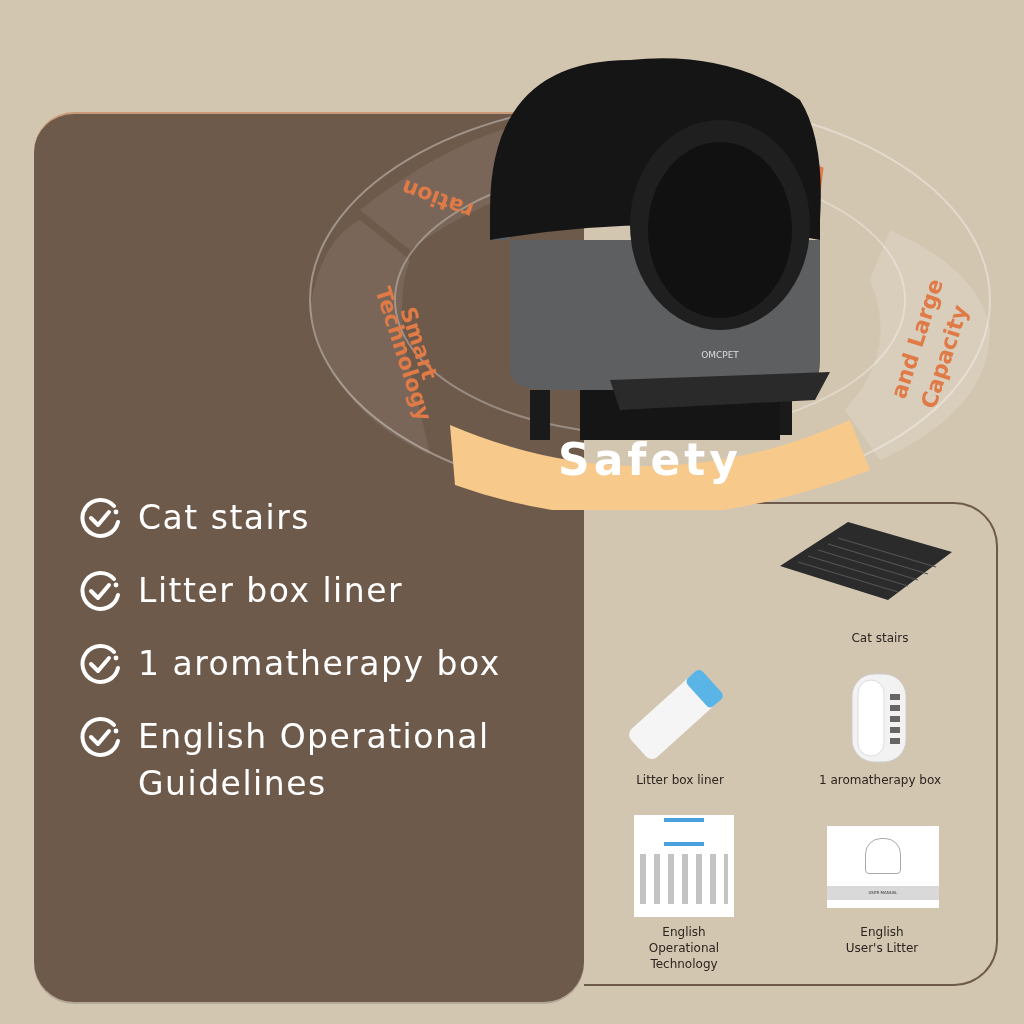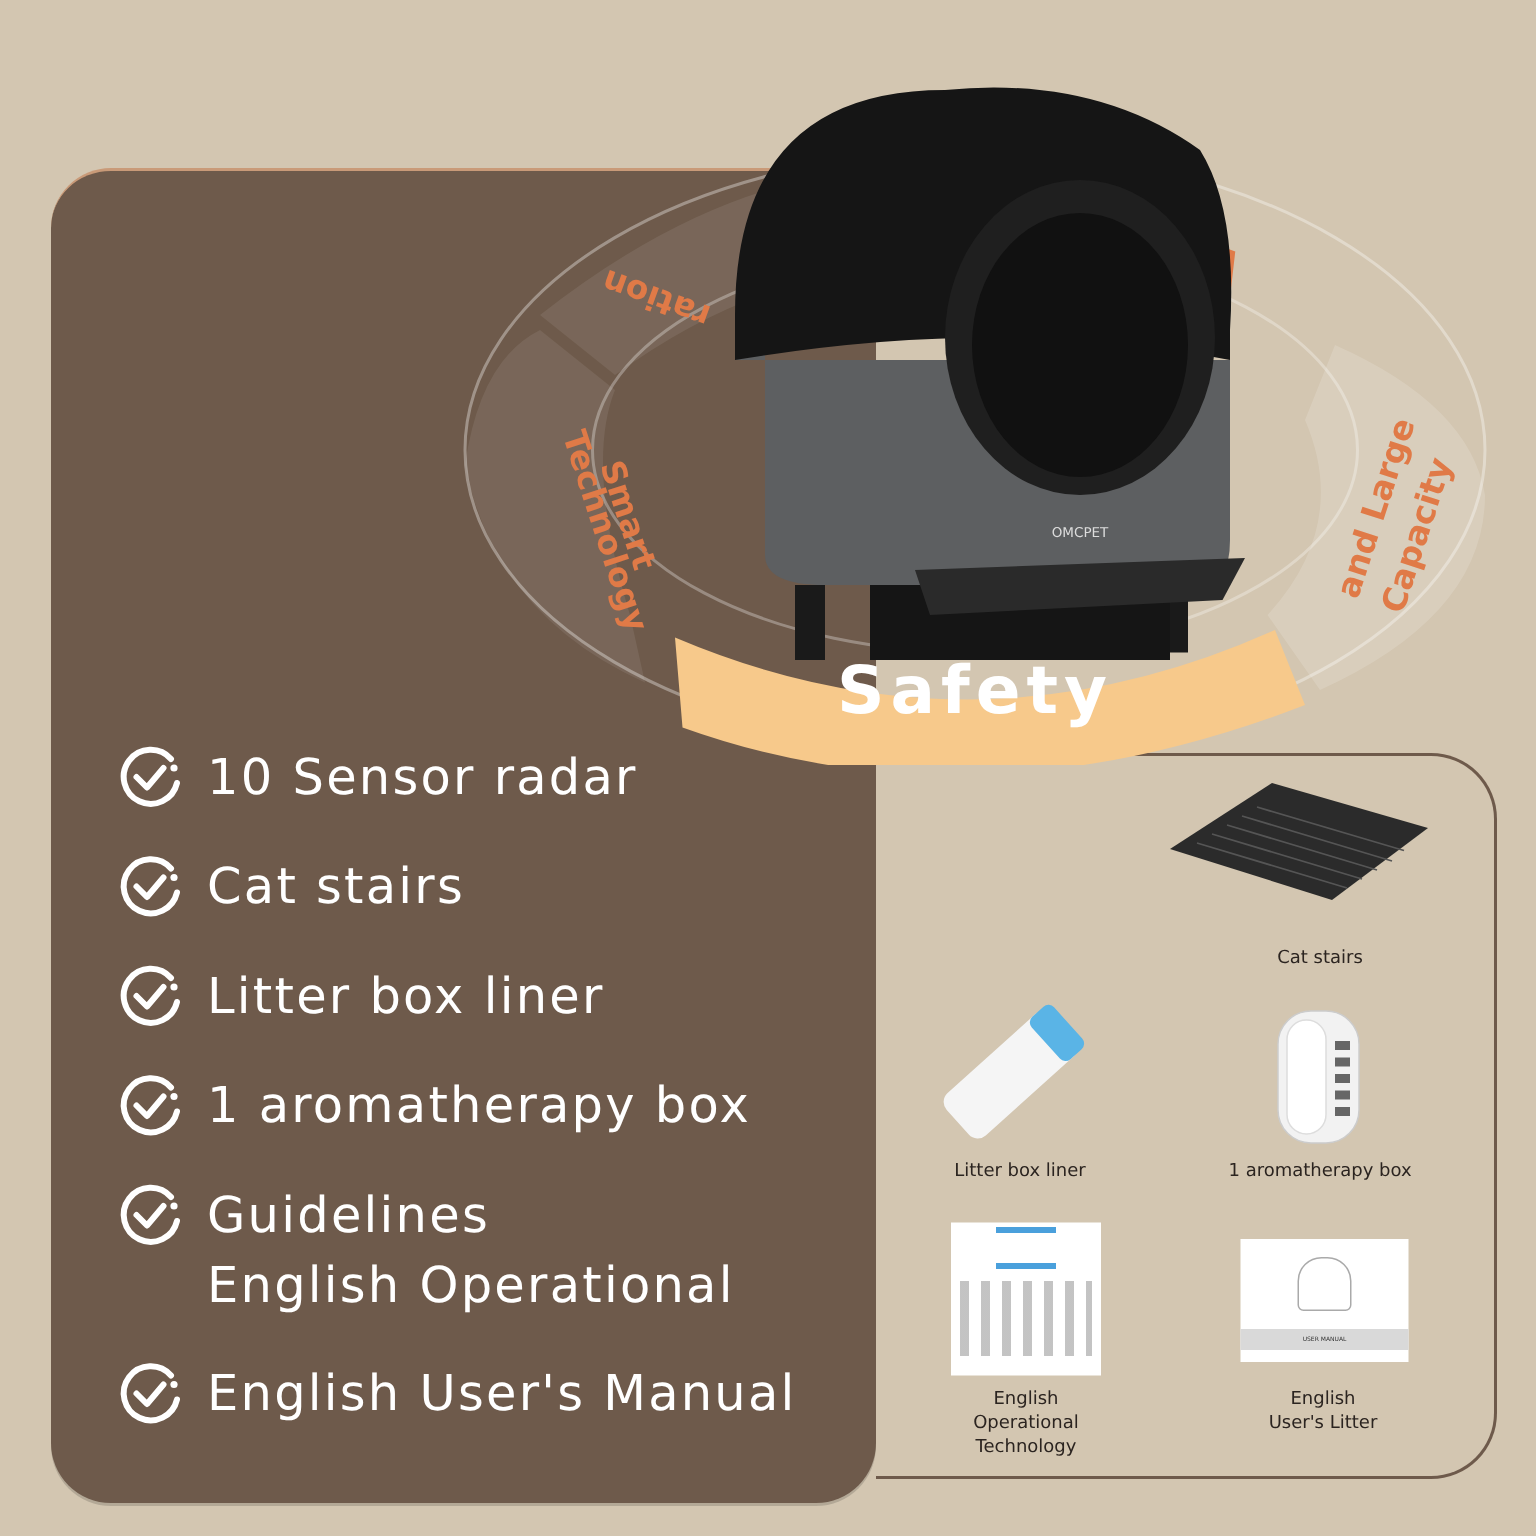--- a/index.html
+++ b/index.html
@@ -48,30 +48,20 @@
 </svg>
 
 <div class="feature-list">
   <div class="feat">
     <svg class="check" viewBox="0 0 48 48">
         <path d="M38 12 A18 18 0 1 0 42 28" fill="none" stroke="#fff" stroke-width="4" stroke-linecap="round"></path>
         <circle cx="40" cy="18" r="2.4" fill="#fff"></circle>
         <path d="M15 24 L22 31 L33 18" fill="none" stroke="#fff" stroke-width="4" stroke-linecap="round" stroke-linejoin="round"></path>
       </svg>
     <div>
-        <div>10 Sensor radar</div>
-      </div>
-  </div>
-  <div class="feat">
-    <svg class="check" viewBox="0 0 48 48">
-        <path d="M38 12 A18 18 0 1 0 42 28" fill="none" stroke="#fff" stroke-width="4" stroke-linecap="round"></path>
-        <circle cx="40" cy="18" r="2.4" fill="#fff"></circle>
-        <path d="M15 24 L22 31 L33 18" fill="none" stroke="#fff" stroke-width="4" stroke-linecap="round" stroke-linejoin="round"></path>
-      </svg>
-    <div>
         <div>Cat stairs</div>
       </div>
   </div>
   <div class="feat">
     <svg class="check" viewBox="0 0 48 48">
         <path d="M38 12 A18 18 0 1 0 42 28" fill="none" stroke="#fff" stroke-width="4" stroke-linecap="round"></path>
         <circle cx="40" cy="18" r="2.4" fill="#fff"></circle>
         <path d="M15 24 L22 31 L33 18" fill="none" stroke="#fff" stroke-width="4" stroke-linecap="round" stroke-linejoin="round"></path>
       </svg>
     <div>
@@ -88,32 +78,22 @@
         <div>1 aromatherapy box</div>
       </div>
   </div>
   <div class="feat">
     <svg class="check" viewBox="0 0 48 48">
         <path d="M38 12 A18 18 0 1 0 42 28" fill="none" stroke="#fff" stroke-width="4" stroke-linecap="round"></path>
         <circle cx="40" cy="18" r="2.4" fill="#fff"></circle>
         <path d="M15 24 L22 31 L33 18" fill="none" stroke="#fff" stroke-width="4" stroke-linecap="round" stroke-linejoin="round"></path>
       </svg>
     <div>
+        <div>English Operational</div>
         <div>Guidelines</div>
-        <div>English Operational</div>
-      </div>
-  </div>
-  <div class="feat">
-    <svg class="check" viewBox="0 0 48 48">
-        <path d="M38 12 A18 18 0 1 0 42 28" fill="none" stroke="#fff" stroke-width="4" stroke-linecap="round"></path>
-        <circle cx="40" cy="18" r="2.4" fill="#fff"></circle>
-        <path d="M15 24 L22 31 L33 18" fill="none" stroke="#fff" stroke-width="4" stroke-linecap="round" stroke-linejoin="round"></path>
-      </svg>
-    <div>
-        <div>English User's Manual</div>
       </div>
   </div>
 </div>
 
 <svg class="product" style="left:778px;top:522px;width:176px;height:80px;" viewBox="0 0 176 80">
   <polygon points="70,0 174,30 110,78 2,44" fill="#2b2b2b"></polygon>
   <g stroke="#555" stroke-width="1.2">
     <line x1="30" y1="34" x2="130" y2="64"></line>
       <line x1="40" y1="28" x2="140" y2="58"></line>
       <line x1="50" y1="22" x2="150" y2="52"></line>

